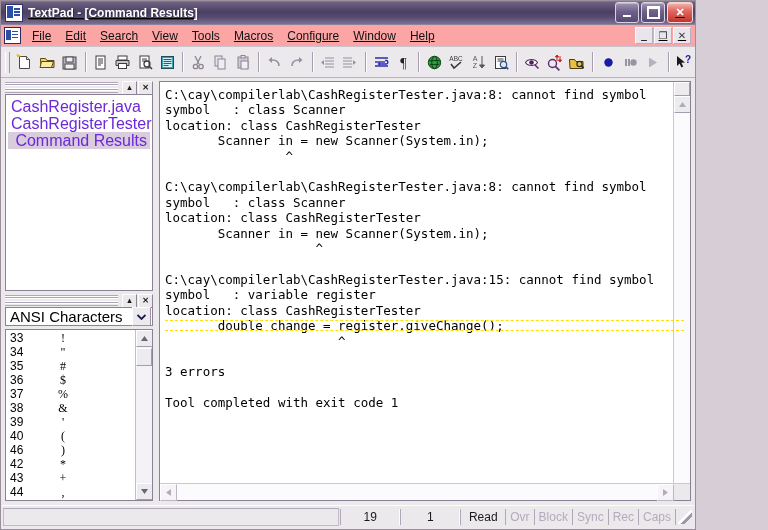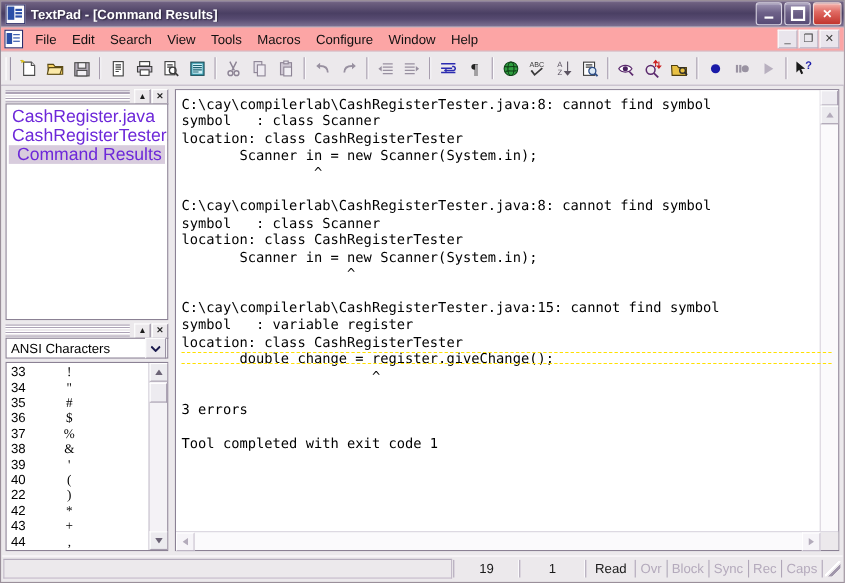--- a/index.html
+++ b/index.html
@@ -3,23 +3,24 @@
 <meta charset="utf-8">
 <style>
   html,body{margin:0;padding:0;}
   body{
     width:768px;height:530px;overflow:hidden;
     font-family:"Liberation Sans",sans-serif;
     font-size:11px;
     background:#d6cdd6;
   }
   .app{
-    position:relative;width:768px;height:530px;box-sizing:border-box;
+    position:relative;width:696px;height:530px;box-sizing:border-box;
     background:#ece9ec;
     border:1px solid #9a8f9a;
+    text-decoration:underline;
   }
 
   
   .titlebar{
     height:24px;box-sizing:border-box;
     background:linear-gradient(to bottom,#8c7f99 0%,#6e6080 6%,#4a3f63 48%,#564a70 70%,#7d7192 100%);
     display:flex;align-items:center;padding:0 2px 0 4px;
     border-bottom:1px solid #8d829a;
   }
   .title-ico{
@@ -116,21 +117,21 @@
     overflow:hidden;padding:3px 2px;box-sizing:border-box;
   }
   .doc-item{
     font-size:16px;color:#6d28d9;padding:1px 3px;white-space:nowrap;line-height:15px;
   }
   .doc-item.sel{background:#d8ccdd;text-align:right;}
   .combo{
     height:19px;border:1px solid #8b8194;background:#fff;display:flex;align-items:center;
     box-sizing:border-box;margin-bottom:3px;
   }
-  .combo-val{flex:1 1 auto;padding-left:4px;font-size:12px;color:#000;white-space:nowrap;}
+  .combo-val{flex:1 1 auto;padding-left:4px;font-size:15px;color:#000;white-space:nowrap;}
   .combo-arrow{
     width:17px;height:17px;margin:0 1px 0 0;background:#eceaee;border:1px solid #9b92a4;
     border-top-color:#fff;border-left-color:#fff;
     display:flex;align-items:center;justify-content:center;
   }
   .charlist{
     flex:1 1 auto;border:1px solid #8b8194;background:#fff;display:flex;overflow:hidden;gap:32px;
   }
   .charcol{flex:1 1 auto;padding:1px 0 0 0;overflow:hidden;}
   .charrow{
@@ -512,21 +513,21 @@
             </div>
           <div class="charrow">
               <span class="c-code">39</span>
               <span class="c-glyph">'</span>
             </div>
           <div class="charrow">
               <span class="c-code">40</span>
               <span class="c-glyph">(</span>
             </div>
           <div class="charrow">
-              <span class="c-code">22</span>
+              <span class="c-code">46</span>
               <span class="c-glyph">)</span>
             </div>
           <div class="charrow">
               <span class="c-code">42</span>
               <span class="c-glyph">*</span>
             </div>
           <div class="charrow">
               <span class="c-code">43</span>
               <span class="c-glyph">+</span>
             </div>

